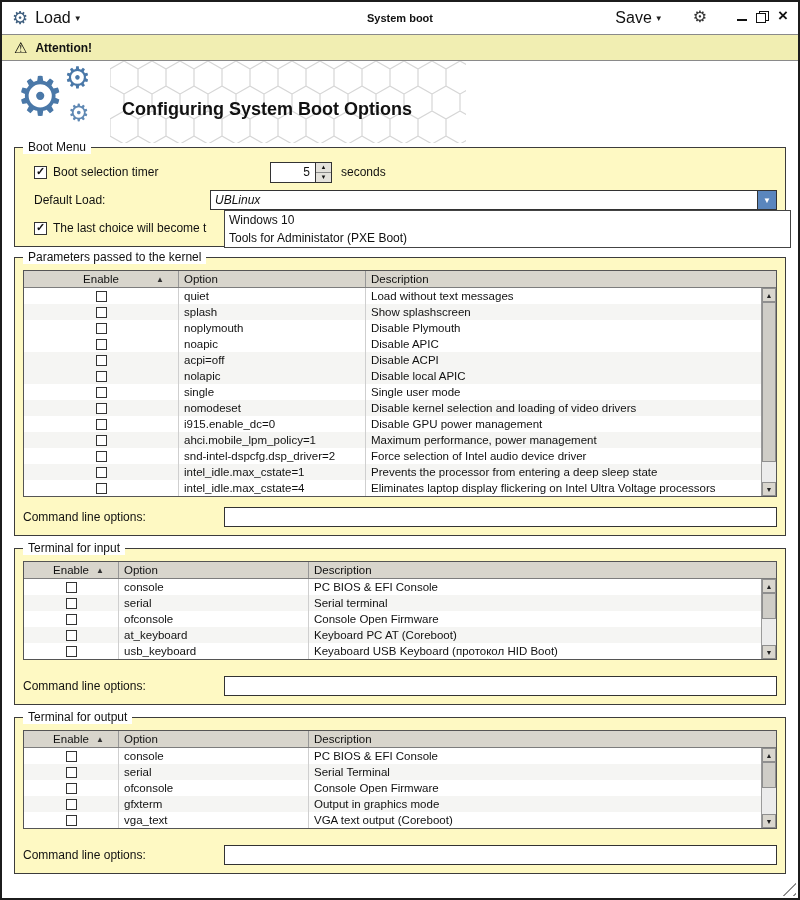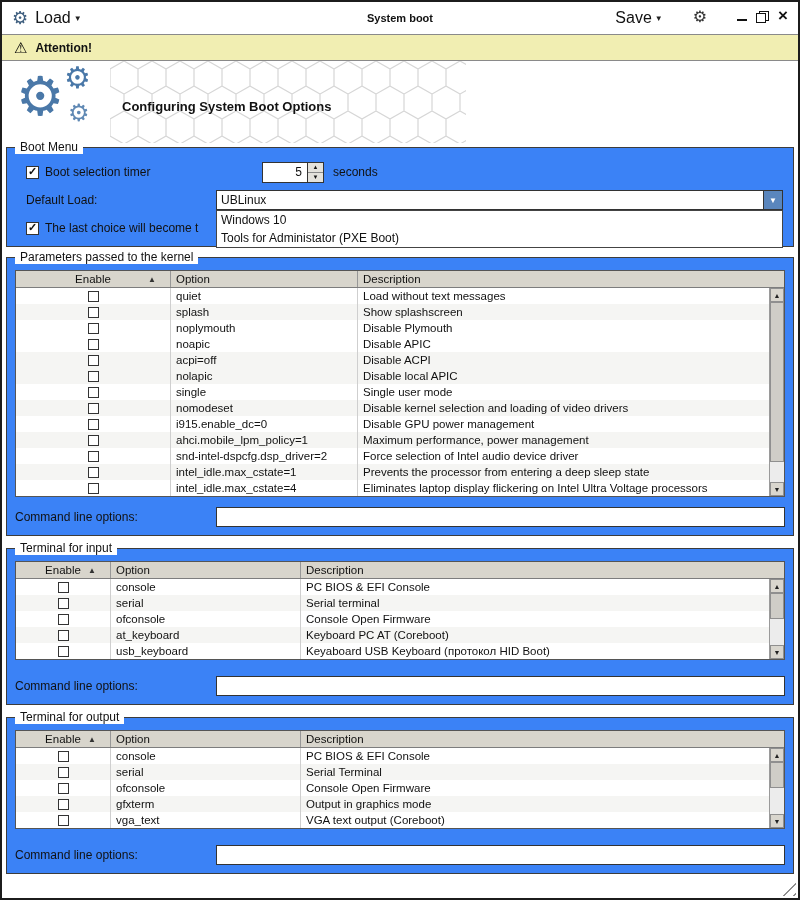--- a/index.html
+++ b/index.html
@@ -29,24 +29,24 @@
   .warn { font-size:15px; line-height:1; color:#000; }
   .banner-text { font-weight:bold; font-size:12px; }
 
   
   .header { height:82px; position:relative; background:#fff; overflow:hidden; }
   .hexes { position:absolute; left:108px; top:0; }
   .logo { position:absolute; left:12px; top:2px; width:100px; height:78px; color:#4a78a8; }
   .logo .g1 { position:absolute; left:2px; top:6px; font-size:54px; line-height:1; }
   .logo .g2 { position:absolute; left:50px; top:0; font-size:30px; line-height:1; }
   .logo .g3 { position:absolute; left:54px; top:38px; font-size:24px; line-height:1; color:#6089b4; }
-  .header-title { position:absolute; left:120px; top:38px; font-weight:bold; font-size:13px; z-index:2; }
-
-  
-  .group { position:relative; border:1px solid #3c3c3c; margin:0 4px; background:#3b82f6; }
+  .header-title { position:absolute; left:120px; top:38px; font-weight:bold; font-size:18px; z-index:2; }
+
+  
+  .group { position:relative; border:1px solid #3c3c3c; margin:0 12px; background:#fef9c3; }
   .group-legend { position:absolute; top:-8px; left:8px; background:#fff; padding:0 5px; font-size:12px; z-index:3; }
   #boot-group { margin-top:4px; height:100px; padding:14px 8px 8px 8px; }
   #kernel-group { margin-top:10px; padding:12px 8px 8px 8px; }
   #termin-group, #termout-group { margin-top:12px; padding:12px 8px 8px 8px; }
   #termin-group .cmdrow, #termout-group .cmdrow { margin-top:16px; }
 
   
   .brow { display:flex; align-items:center; height:20px; margin-bottom:8px; padding-left:11px; }
   .cb { width:13px; height:13px; border:1px solid #333; background:#fff; display:inline-flex; align-items:center; justify-content:center; font-size:11px; flex:none; }
   .cb.checked::after { content:"✓"; margin-top:-2px; font-weight:bold; }
@@ -54,21 +54,21 @@
   .timer-label { width:217px; }
   .spinbox { width:62px; height:21px; border:1px solid #333; display:flex; background:#fff; flex:none; }
   .spin-val { flex:1; text-align:right; padding-right:5px; line-height:19px; }
   .spin-btns { width:16px; border-left:1px solid #333; display:flex; flex-direction:column; }
   .spin-up, .spin-down { flex:1; display:flex; align-items:center; justify-content:center; font-size:6px; background:#e4e2dc; color:#111; }
   .spin-up { border-bottom:1px solid #8a8a8a; }
   .seconds-label { margin-left:9px; }
   .dl-label { width:190px; padding-left:0; }
   .brow.dl { padding-left:11px; }
   .combo { width:567px; height:20px; border:1px solid #333; display:flex; align-items:stretch; background:#fff; flex:none; }
-  .combo-text { flex:1; padding-left:4px; line-height:18px; }
+  .combo-text { flex:1; padding-left:4px; line-height:18px;font-style:italic; }
   .combo-btn { width:19px; background:#5a86bd; border-left:1px solid #333; color:#fff; display:flex; align-items:center; justify-content:center; font-size:8px; }
   .popup { position:absolute; left:209px; top:62px; width:567px; background:#fff; border:1px solid #444; z-index:30; }
   .popup-item { height:18px; line-height:18px; padding-left:4px; }
 
   
   .tbl { border:1px solid #555; background:#fff; }
   .thead { display:flex; height:17px; background:#d8d5cc; border-bottom:1px solid #7d7d7d; align-items:stretch; font-size:11.5px; }
   .th { display:flex; align-items:center; height:100%; }
   .th-enable { justify-content:center; position:relative; }
   .th-left { padding-left:5px; }

